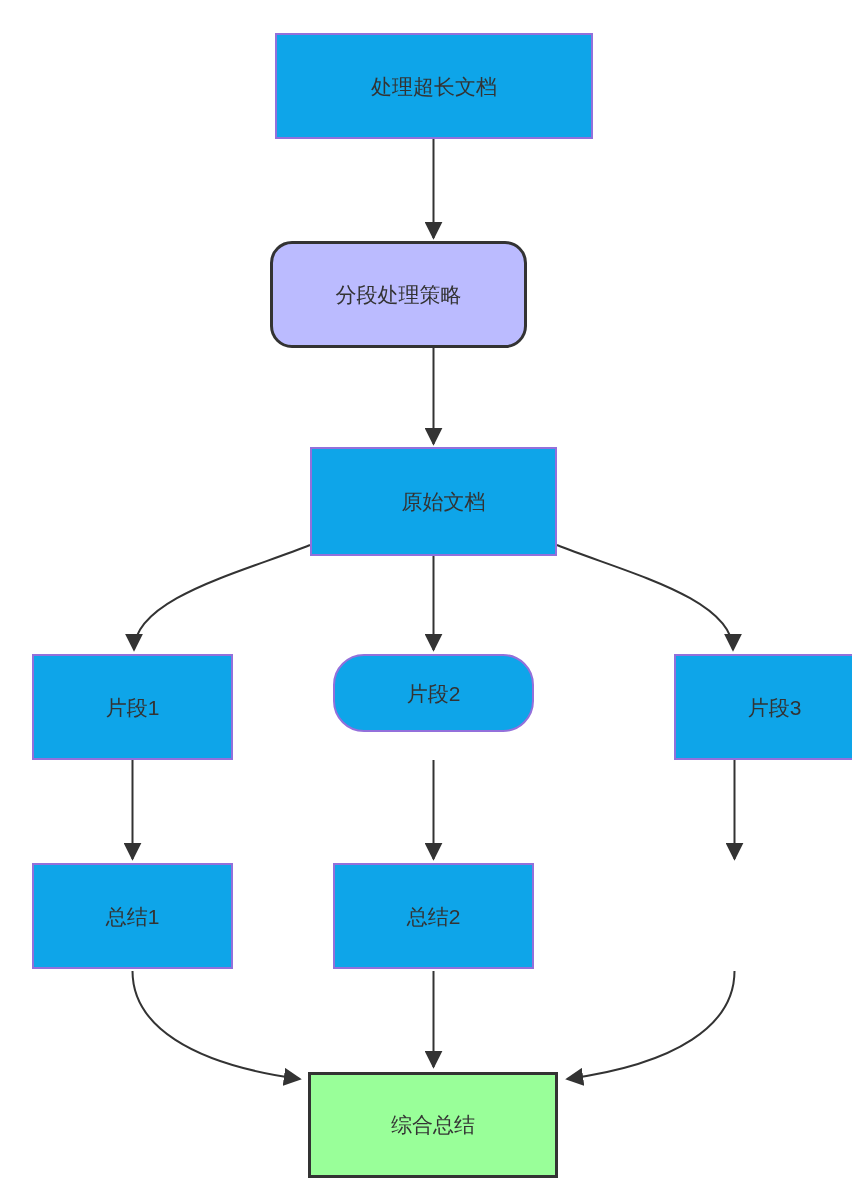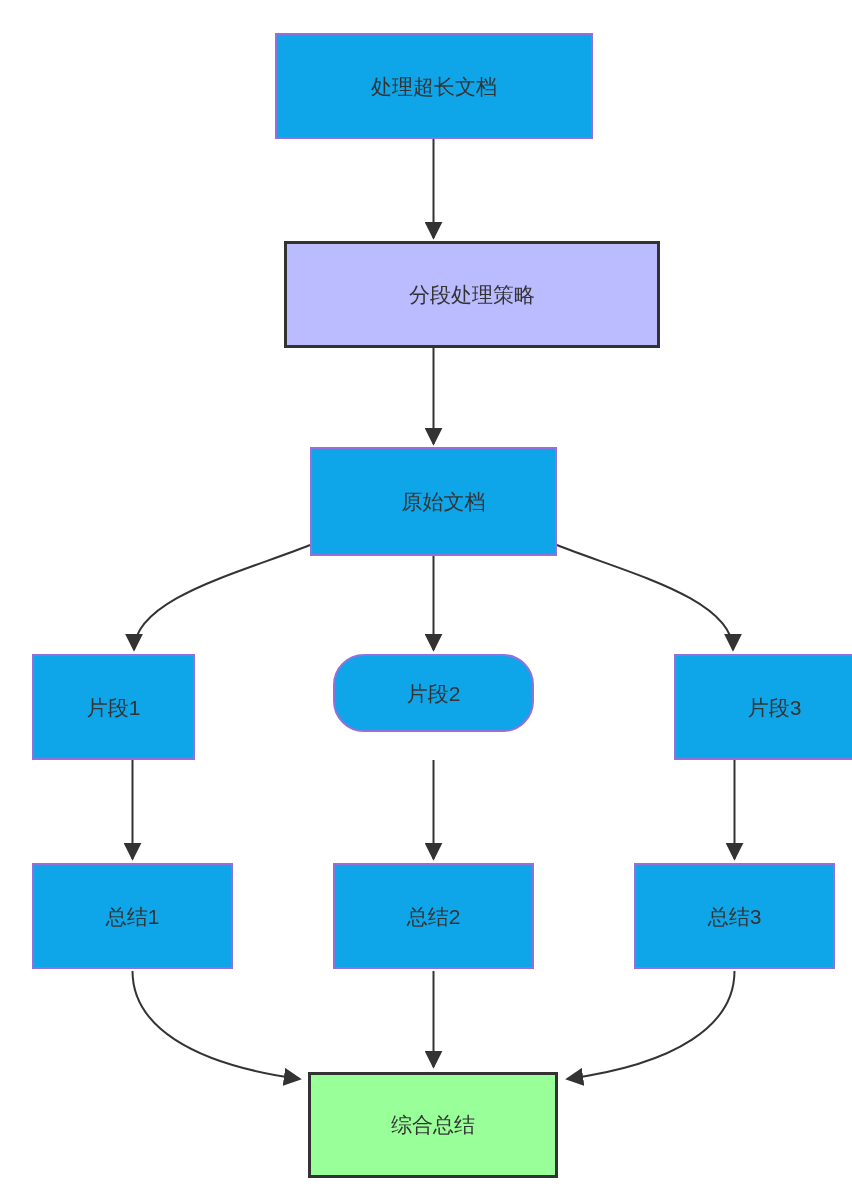--- a/index.html
+++ b/index.html
@@ -46,23 +46,23 @@
   .node.emphasis-purple {
     background: #BBBBFF;
     border: 3px solid #333333;
   }
   .node.emphasis-green {
     background: #99FF99;
     border: 3px solid #333333;
   }
   
   .n1  { left: 275px; top: 33px;   width: 318px; height: 106px; }
-  .n2  { left: 284px; top: 241px;  width: 376px; height: 107px; }
+  .n2  { left: 270px; top: 241px;  width: 257px; height: 107px; border-radius: 22px; }
   .n3  { left: 310px; top: 447px;  width: 247px; height: 109px; padding-left: 20px; }
-  .n4  { left: 32px;  top: 654px;  width: 163px; height: 106px; }
+  .n4  { left: 32px;  top: 654px;  width: 201px; height: 106px; }
   .n5  { left: 333px; top: 654px;  width: 201px; height: 78px; border-radius: 31px; }
   .n6  { left: 634px; top: 654px;  width: 201px; height: 106px; margin-left: 40px; }
   .n7  { left: 32px;  top: 863px;  width: 201px; height: 106px; text-align: center; }
   .n8  { left: 333px; top: 863px;  width: 201px; height: 106px; }
   .n9  { left: 634px; top: 863px;  width: 201px; height: 106px; }
   .n10 { left: 308px; top: 1072px; width: 250px; height: 106px; font-family: Liberation Serif, serif; }
 </style>
 </head>
 <body>
 
@@ -96,17 +96,16 @@
   <div class="node n2 emphasis-purple">分段处理策略</div>
 
   <div class="node n3">原始文档</div>
 
   <div class="node n4">片段1</div>
   <div class="node n5">片段2</div>
   <div class="node n6">片段3</div>
 
   <div class="node n7">总结1</div>
   <div class="node n8">总结2</div>
-  <div class="node n9">总结3</div>
 
   <div class="node n10 emphasis-green">综合总结</div>
 
 </div>
 
 </body></html>

